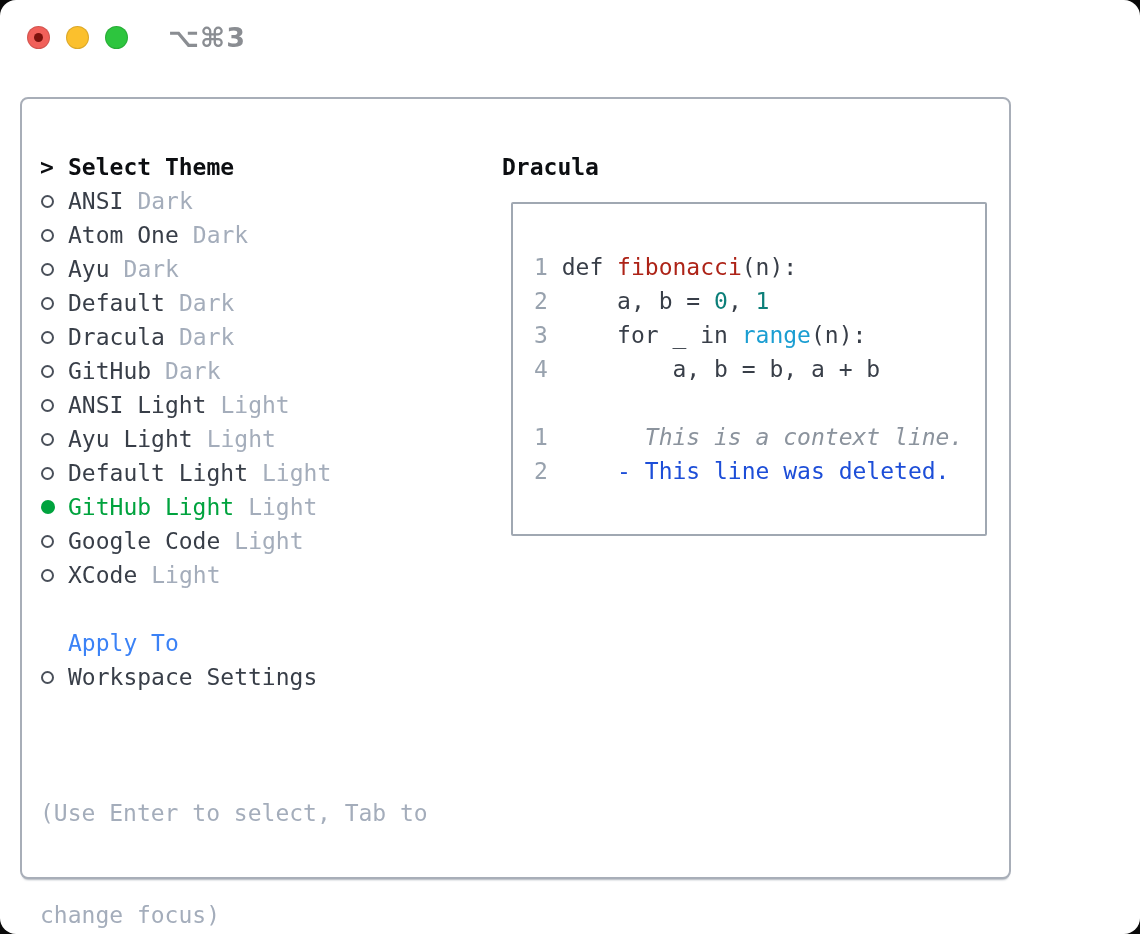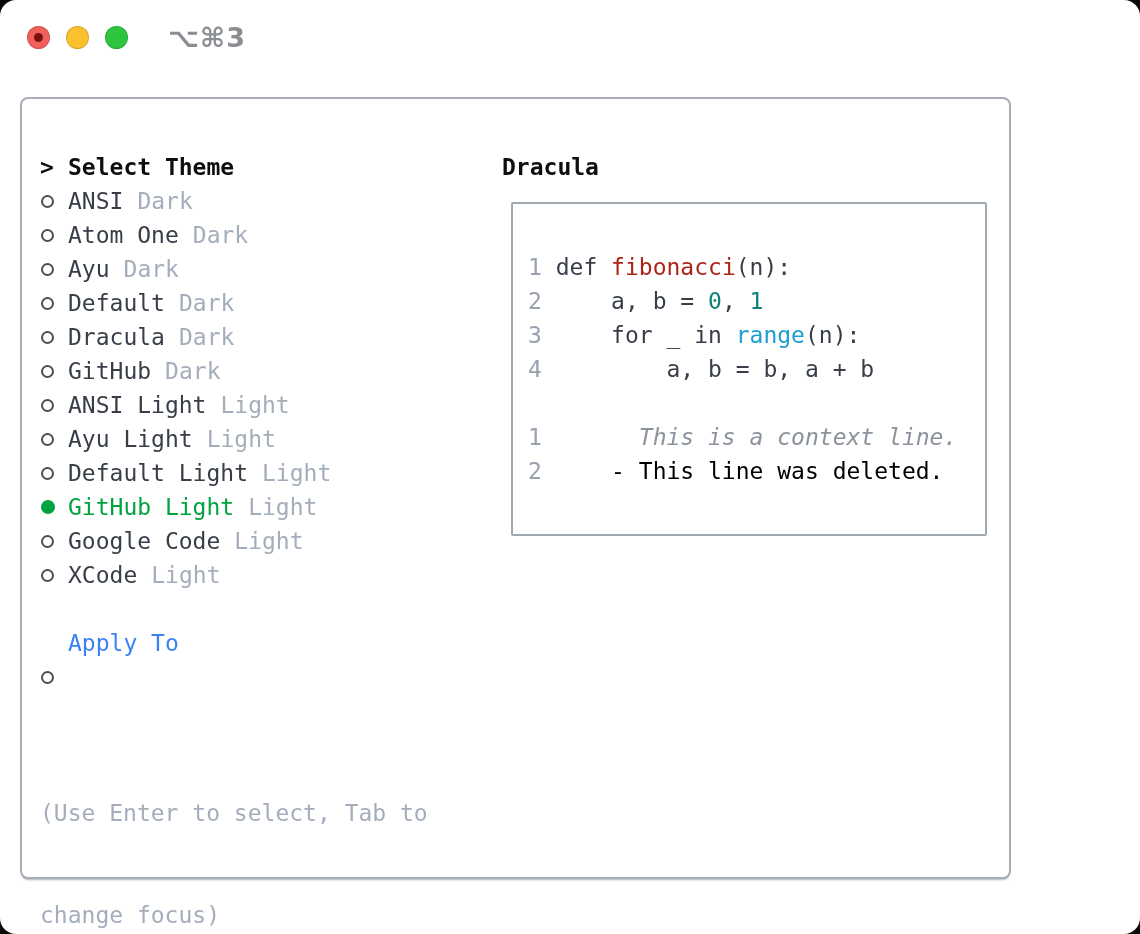--- a/index.html
+++ b/index.html
@@ -40,28 +40,28 @@
   .opt-variant{color:#a4adbb;margin-left:14px;}
   .opt.selected .opt-name{color:#00a33e;}
   .hint{color:#a4adbb;line-height:34px;white-space:pre;}
   
   .preview-title{height:34px;line-height:34px;font-weight:bold;color:#0c0e11;}
   .preview-box{
     margin-top:18px;margin-left:9px;width:476px;box-sizing:border-box;
     border:2px solid #a0a8b2;border-radius:2px;background:#fff;
     padding:46px 0 46px 15px;
   }
-  .pline{height:34px;line-height:34px;white-space:pre;}
+  .pline{height:34px;line-height:34px;white-space:pre;margin-left:6px;}
   .lnum{color:#98a2ae;}
   .tk-code{color:#383e48;}
   .tk-function{color:#ad2317;}
   .tk-number{color:#0c7f79;}
   .tk-builtin{color:#1b9ed2;}
   .tk-context{color:#8b939d;font-style:italic;}
-  .tk-deleted{color:#000000;text-align:right;}
+  .tk-deleted{color:#1d4ed8;text-align:right;}
   .tk-added{color:#00b408;}
 </style>
 </head>
 <body>
 
 <div class="window">
 
   <div class="titlebar">
     <span class="light light-close">
         <span class="dot"></span>
@@ -142,20 +142,21 @@
       </div>
 
       <div class="spacer"></div>
 
       <div class="row">
         <span class="marker"></span>
         <span class="plain-heading">Apply To</span>
       </div>
       <div class="row opt">
         <span class="marker"><span class="ring"></span></span>
+        <span class="opt-name">Workspace Settings</span>
       </div>
 
       <div class="spacer"></div>
 
       <div class="hint">
         <div>(Use Enter to select, Tab to</div>
         <div>change focus)</div>
       </div>
 
     </div>

